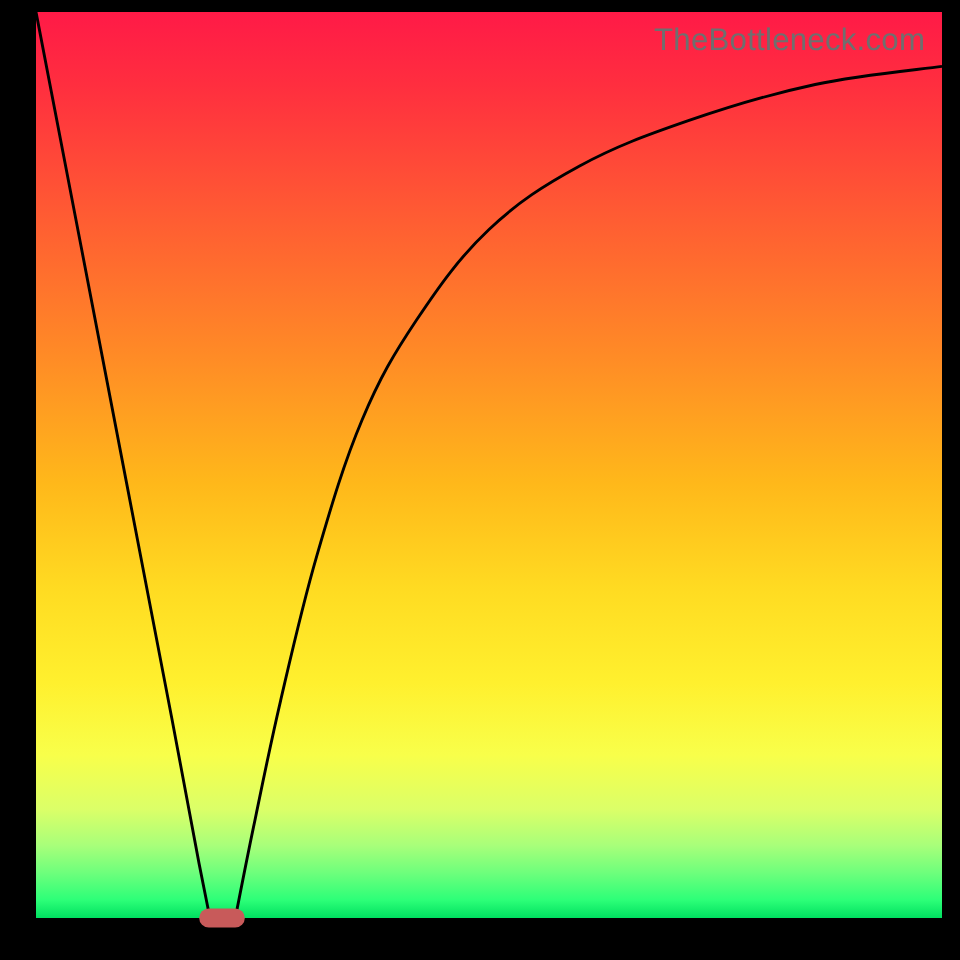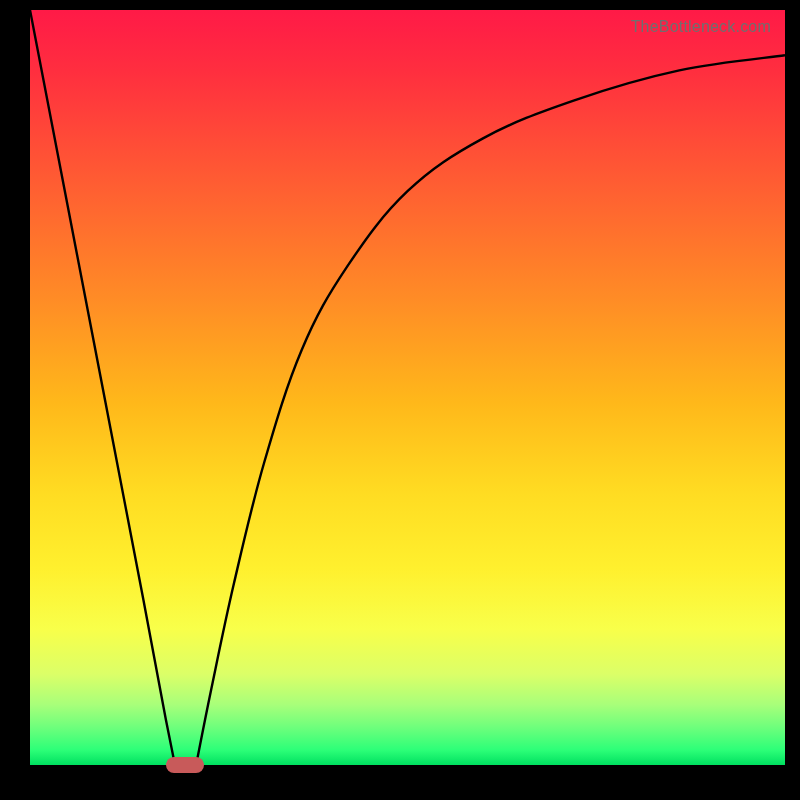--- a/index.html
+++ b/index.html
@@ -38,21 +38,21 @@
       #6eff7c 95%,
       #2dff78 98%,
       #00e060 100%
     );
   }
   .watermark {
     position: absolute;
     top: 8px;
     right: 14px;
     color: #6f6f6f;
-    font-size: 16px;
+    font-size: 26px;
     letter-spacing: 0.2px;
     user-select: none;
     text-align: center;
   }
   svg.curve {
     position: absolute;
     left: 0; top: 0;
     width: 755px; height: 755px;
   }
   .marker {

